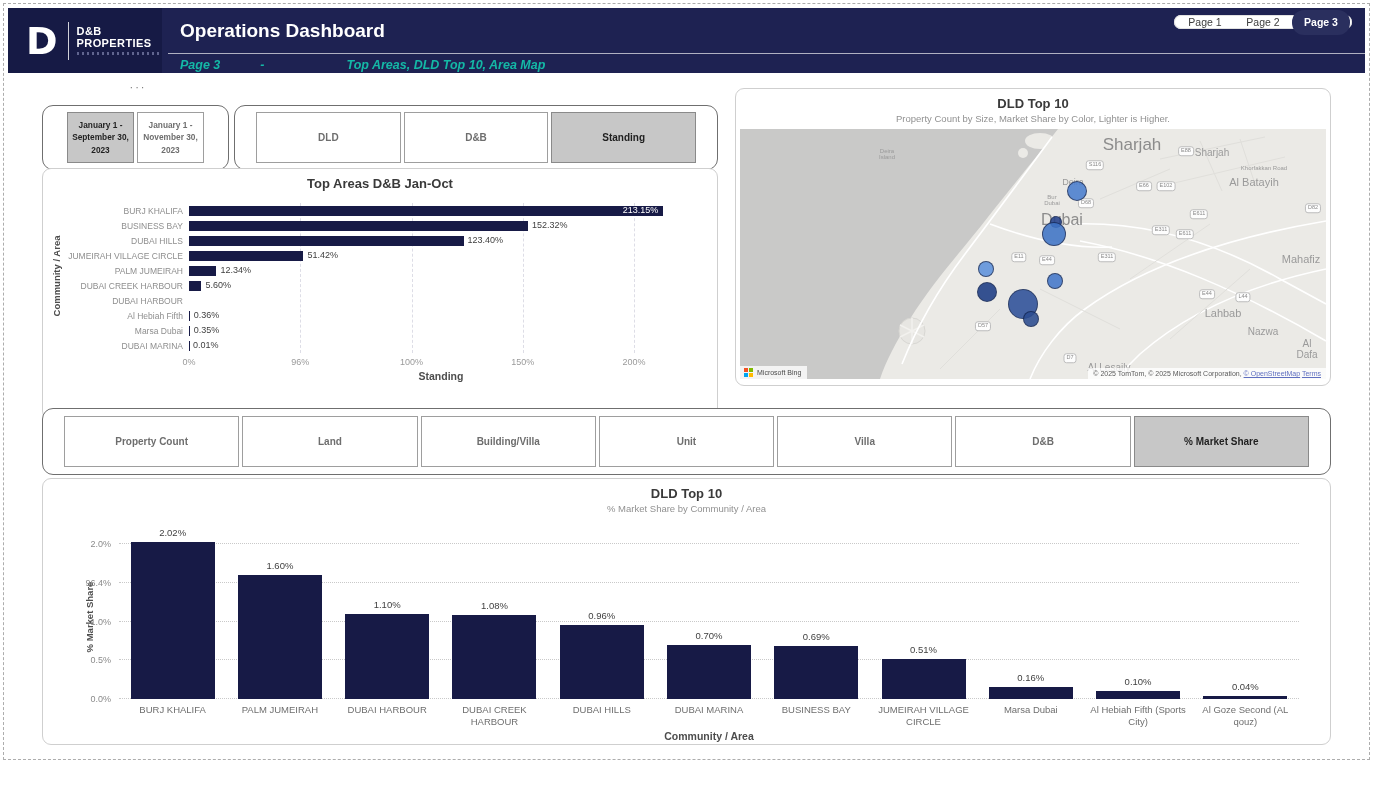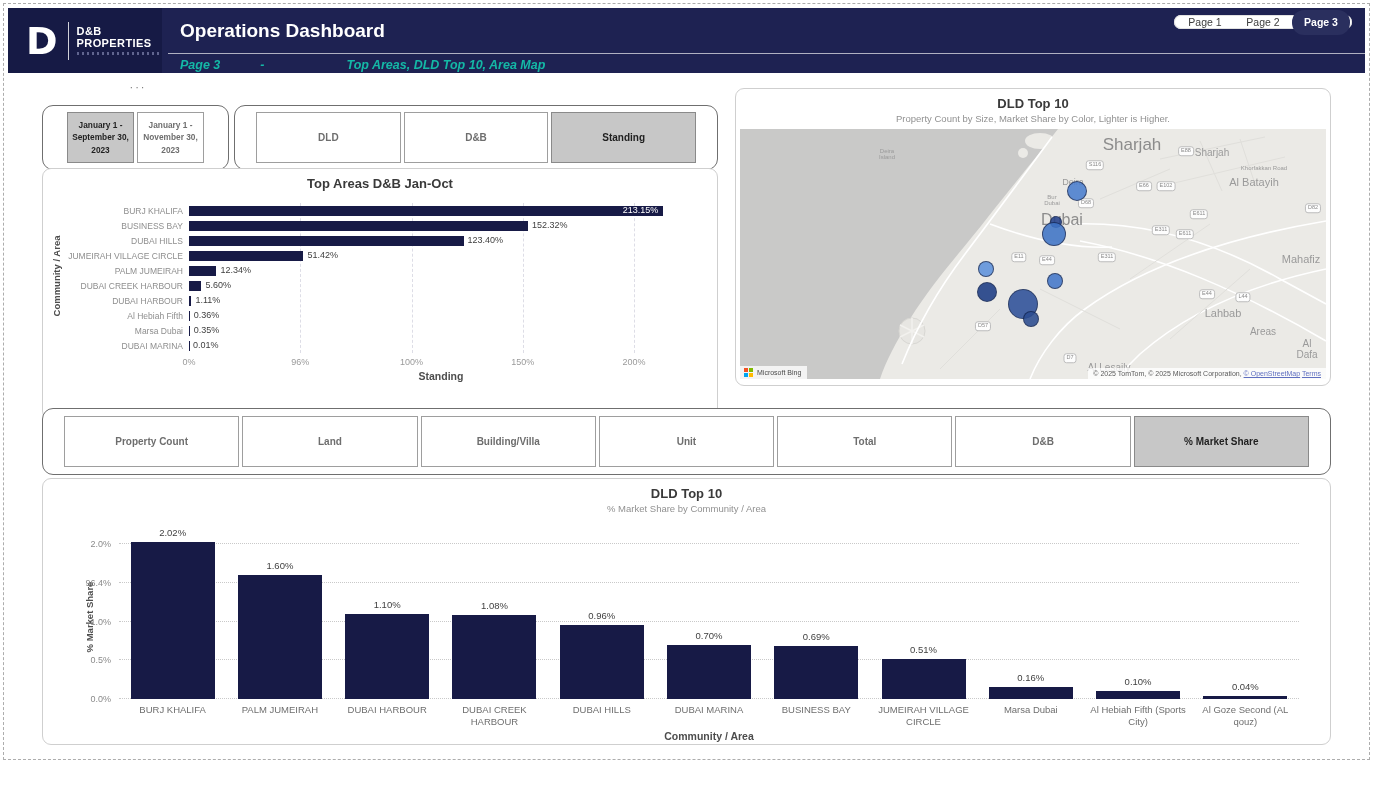--- a/index.html
+++ b/index.html
@@ -197,24 +197,20 @@
         </div>
         <div class="hbar-row">
           <div class="hbar-label">DUBAI CREEK HARBOUR</div>
           <div class="hbar-track">
             <div class="hbar-bar" style="width: 2.47241%; background: rgb(23, 26, 70);"></div>
             <div class="hbar-val" style="left: calc(2.47241% + 4px);">5.60%</div>
           </div>
         </div>
         <div class="hbar-row">
           <div class="hbar-label">DUBAI HARBOUR</div>
-          <div class="hbar-track">
-            <div class="hbar-bar" style="width: 0.490066%; background: rgb(23, 26, 70);"></div>
-            <div class="hbar-val" style="left: calc(0.490066% + 4px);">1.11%</div>
-          </div>
         </div>
         <div class="hbar-row">
           <div class="hbar-label">Al Hebiah Fifth</div>
           <div class="hbar-track">
             <div class="hbar-bar" style="width: 0.15894%; background: rgb(23, 26, 70);"></div>
             <div class="hbar-val" style="left: calc(0.15894% + 4px);">0.36%</div>
           </div>
         </div>
         <div class="hbar-row">
           <div class="hbar-label">Marsa Dubai</div>
@@ -278,21 +274,21 @@
           <div class="map-label" style="left: 514px; top: 18px; font-size: 11px; margin-top: 36px;">Al Batayih</div>
           <div class="map-label" style="left: 524px; top: 39px; font-size: 6px;">Khorfakkan Road</div>
           <div class="map-label" style="left: 147px; top: 25px; font-size: 6px;">Deira
 Island</div>
           <div class="map-label" style="left: 333px; top: 54px; font-size: 9px;">Deira</div>
           <div class="map-label" style="left: 312px; top: 71px; font-size: 6px;">Bur
 Dubai</div>
           <div class="map-label" style="left: 322px; top: 91px; font-size: 16px; color: rgb(140, 140, 140);">Dubai</div>
           <div class="map-label" style="left: 561px; top: 131px; font-size: 11px;">Mahafiz</div>
           <div class="map-label" style="left: 483px; top: 185px; font-size: 11px;">Lahbab</div>
-          <div class="map-label" style="left: 523px; top: 203px; font-size: 10px;">Areas</div>
+          <div class="map-label" style="left: 523px; top: 203px; font-size: 10px;">Nazwa</div>
           <div class="map-label" style="left: 567px; top: 220px; font-size: 10px;">Al Dafa</div>
           <div class="map-label" style="left: 369px; top: 239px; font-size: 10px;">Al Lesaily</div>
           <div class="shield" style="left: 446px; top: 22px;">E88</div>
           <div class="shield" style="left: 355px; top: 36px;">S116</div>
           <div class="shield" style="left: 426px; top: 57px;">E102</div>
           <div class="shield" style="left: 404px; top: 57px;">E66</div>
           <div class="shield" style="left: 346px; top: 74px;">D68</div>
           <div class="shield" style="left: 573px; top: 79px;">D82</div>
           <div class="shield" style="left: 459px; top: 85px;">E611</div>
           <div class="shield" style="left: 445px; top: 105px;">E611</div>
@@ -329,21 +325,21 @@
       </div>
     </div>
   </section>
 
   <section class="slicer metric-slicer">
     <div class="slicer-inner" id="metric-options">
         <div class="metric-btn">Property Count</div>
         <div class="metric-btn">Land</div>
         <div class="metric-btn">Building/Villa</div>
         <div class="metric-btn">Unit</div>
-        <div class="metric-btn">Total</div>
+        <div class="metric-btn">Villa</div>
         <div class="metric-btn">D&amp;B</div>
         <div class="metric-btn sel">% Market Share</div>
       </div>
   </section>
 
   <section class="card vbar-card">
     <div class="card-title">DLD Top 10</div>
     <div class="card-sub">% Market Share by Community / Area</div>
     <div class="vbar-ytitle">% Market Share</div>
     <div id="vbar-plot">

